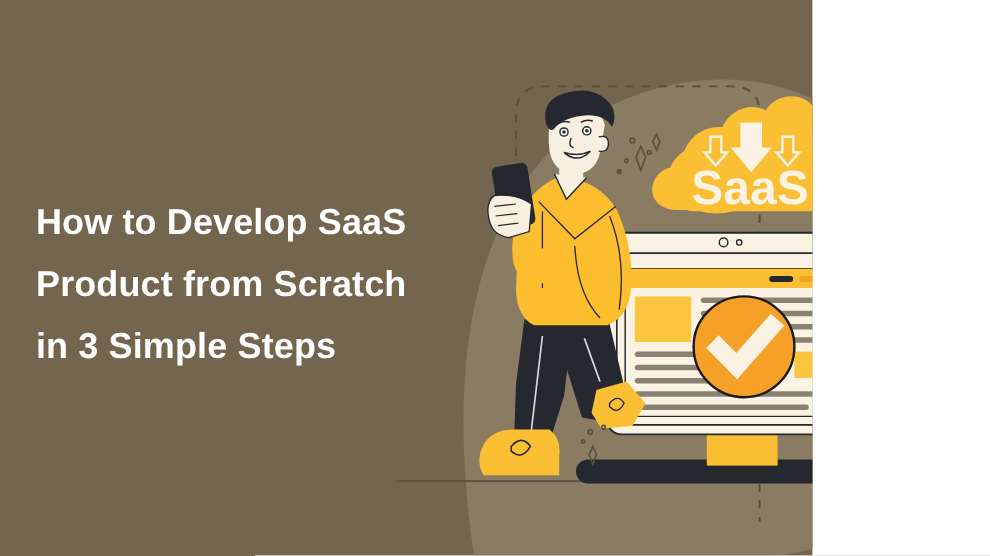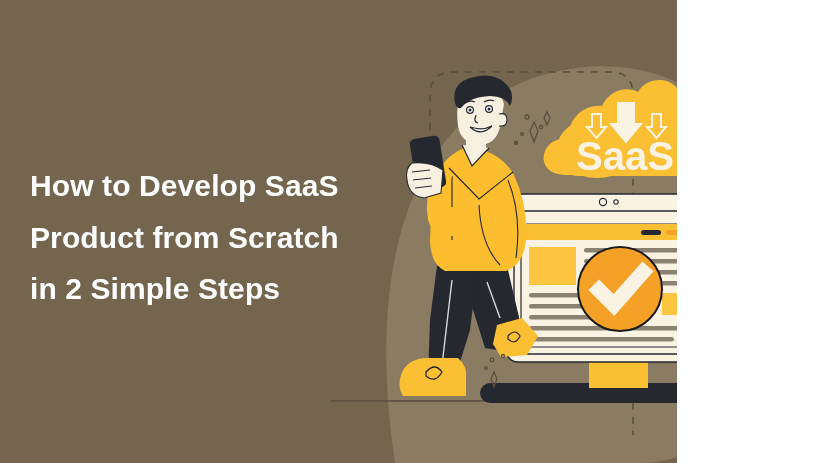--- a/index.html
+++ b/index.html
@@ -227,15 +227,15 @@
         <circle cx="503" cy="356" r="1.5"></circle>
         <circle cx="486" cy="368" r="1.4"></circle>
         <path d="M494 372 L497 379 L494 387 L491 379 Z"></path>
       </g>
     </g>
 
   </svg>
 
   <div id="headline">How to Develop SaaS
 Product from Scratch
-in 2 Simple Steps</div>
+in 3 Simple Steps</div>
 
 </div>
 
 </body></html>

